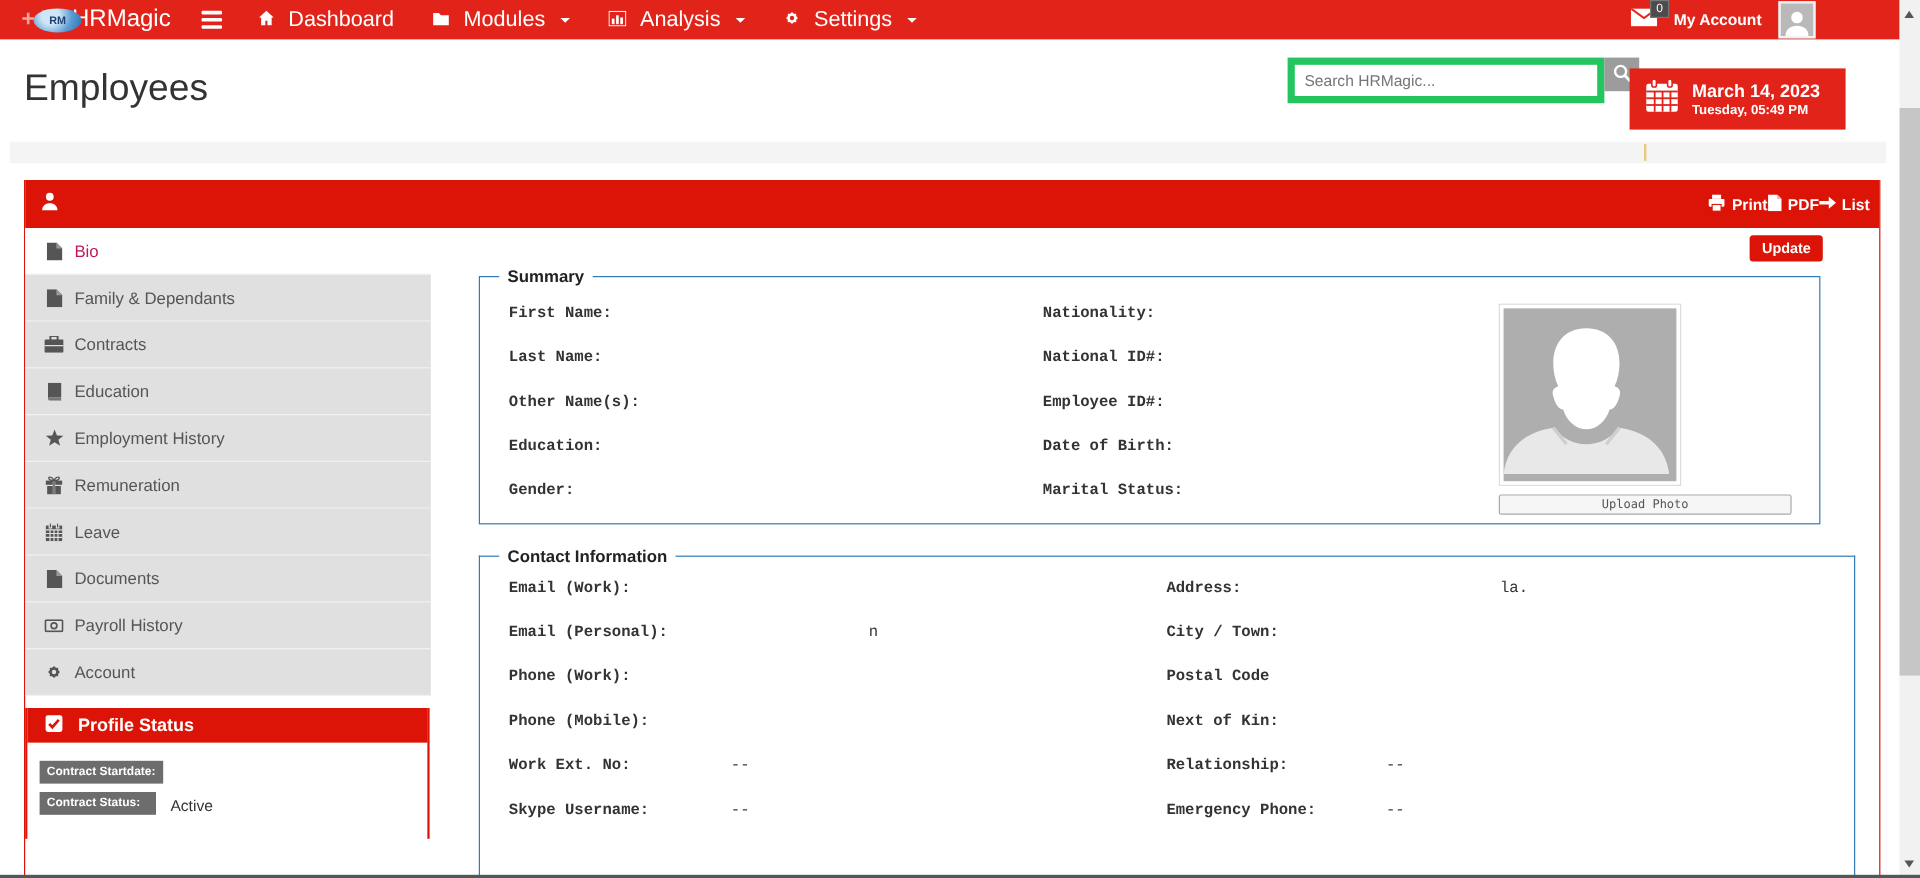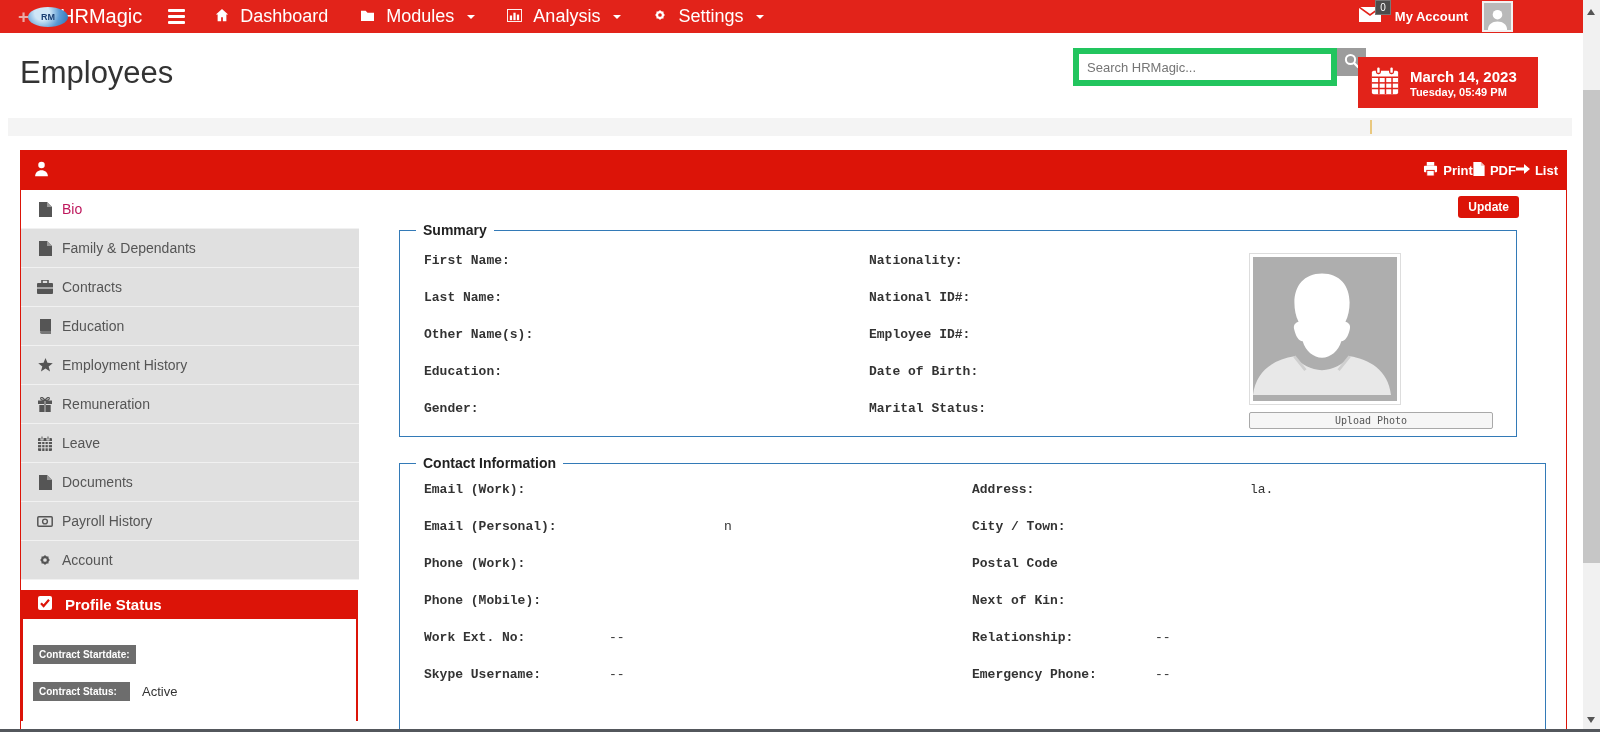--- a/index.html
+++ b/index.html
@@ -65,21 +65,21 @@
   .side{width:338px;flex:0 0 338px;}
   .tab{height:38px;background:var(--sbg);border-bottom:1px solid #f1f1f1;display:flex;
     align-items:center;padding-left:16px;font-size:14px;color:#555;cursor:pointer;}
   .tab .ticon{width:16px;margin-right:9px;display:flex;justify-content:center;}
   .tab.active{background:#fff;color:#be185d;}
   
   .pstatus{margin-top:10px;width:333px;border-left:2px solid var(--red2);border-right:2px solid var(--red2);}
   .ps-hdr{height:29px;background:var(--red2);color:#fff;display:flex;align-items:center;
     font-size:15px;font-weight:bold;gap:12px;padding-left:14px;}
   .ps-body{padding:8px 0 20px 10px;background:#fff;}
-  .ps-row{display:flex;align-items:center;margin-top:18px;}
+  .ps-row{display:flex;align-items:flex-end;margin-top:7px;}
   .ps-badge{background:#6d6d6d;color:#fff;font-size:10px;font-weight:bold;padding:4px 6px;
     min-width:85px;}
   .ps-val{font-size:13px;color:#333;margin-left:12px;}
   
   .content{flex:1;position:relative;}
   .update-row{display:flex;justify-content:flex-end;margin:6px 47px 0 0;}
   .btn-update{background:var(--red2);color:#fff;font-size:12px;font-weight:bold;border:none;
     padding:4px 10px;border-radius:3px;cursor:pointer;font-family:"Liberation Sans",sans-serif;}
   .fieldset{position:relative;border:1px solid var(--blue);margin-left:40px;background:#fff;}
   .legend{position:absolute;top:-9px;left:16px;background:#fff;padding:0 7px;font-size:14px;

